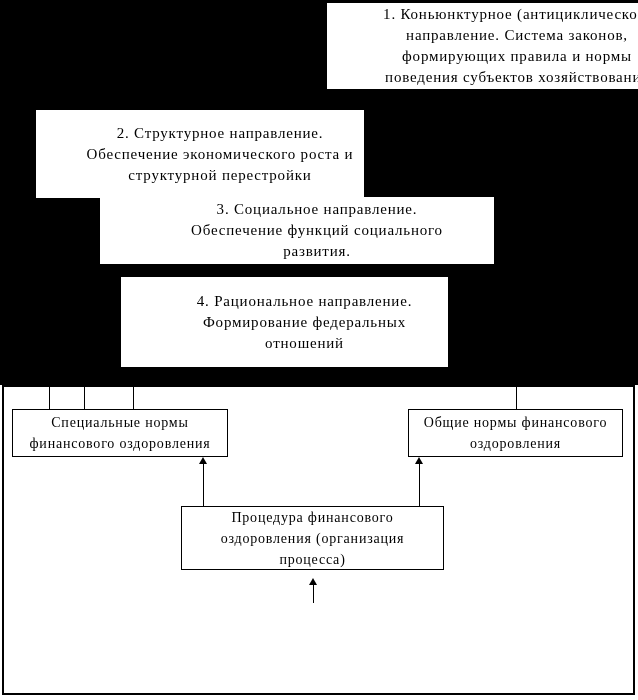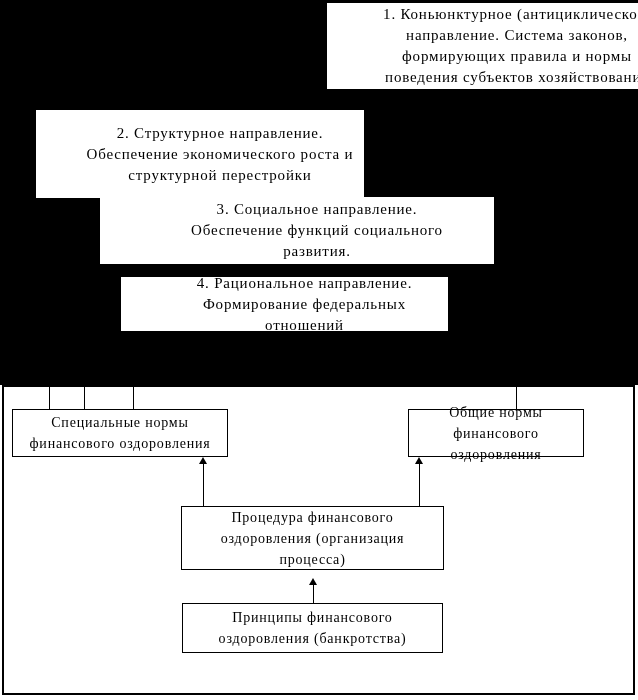--- a/index.html
+++ b/index.html
@@ -26,37 +26,37 @@
     align-items: center;
     justify-content: center;
     text-align: center;
     white-space: pre-line;
     letter-spacing: 0.8px;
   }
   .topbox { font-size: 15px; line-height: 21px; padding-left: 40px; }
   .box1 { left: 327px; top: 3px;   width: 300px; height: 86px; }
   .box2 { left: 36px;  top: 110px; width: 288px; height: 88px; }
   .box3 { left: 76px;  top: 197px; width: 354px; height: 67px; margin-left: 24px; }
-  .box4 { left: 121px; top: 277px; width: 287px; height: 54px; text-align: center; }
+  .box4 { left: 121px; top: 277px; width: 287px; height: 90px; text-align: center; }
   .lower-frame {
     position: absolute;
     left: 2px; top: 385px;
     width: 633px; height: 310px;
     box-sizing: border-box;
     border: 2px solid #000000;
     background: #ffffff;
   }
   .lowbox {
     border: 1px solid #000000;
     box-sizing: border-box;
     font-size: 14px;
     line-height: 21px;
   }
   .box-special    { left: 12px;  top: 409px; width: 216px; height: 48px; }
-  .box-general    { left: 408px; top: 409px; width: 176px; height: 48px; }
+  .box-general    { left: 408px; top: 409px; width: 215px; height: 48px; }
   .box-procedure  { left: 181px; top: 506px; width: 263px; height: 64px; }
   .box-principles { left: 182px; top: 603px; width: 261px; height: 50px; }
   .vline {
     position: absolute;
     width: 1px;
     background: #000000;
   }
   .conn1 { left: 49px;  top: 385px; height: 24px; }
   .conn2 { left: 84px;  top: 385px; height: 24px; }
   .conn3 { left: 133px; top: 385px; height: 24px; }
@@ -103,22 +103,20 @@
   <div class="vline conn3"></div>
   <div class="vline conn4"></div>
 
   <div class="wbox lowbox box-special">Специальные нормы
 финансового оздоровления</div>
   <div class="wbox lowbox box-general">Общие нормы финансового
 оздоровления</div>
   <div class="wbox lowbox box-procedure">Процедура финансового
 оздоровления (организация
 процесса)</div>
-  <div class="wbox lowbox box-principles">Принципы финансового
-оздоровления (банкротства)</div>
 
   <div class="vline aline1"></div>
   <div class="arrowhead ahead1"></div>
 
   <div class="vline aline2"></div>
   <div class="arrowhead ahead2"></div>
 
   <div class="vline aline3"></div>
   <div class="arrowhead ahead3"></div>
 

